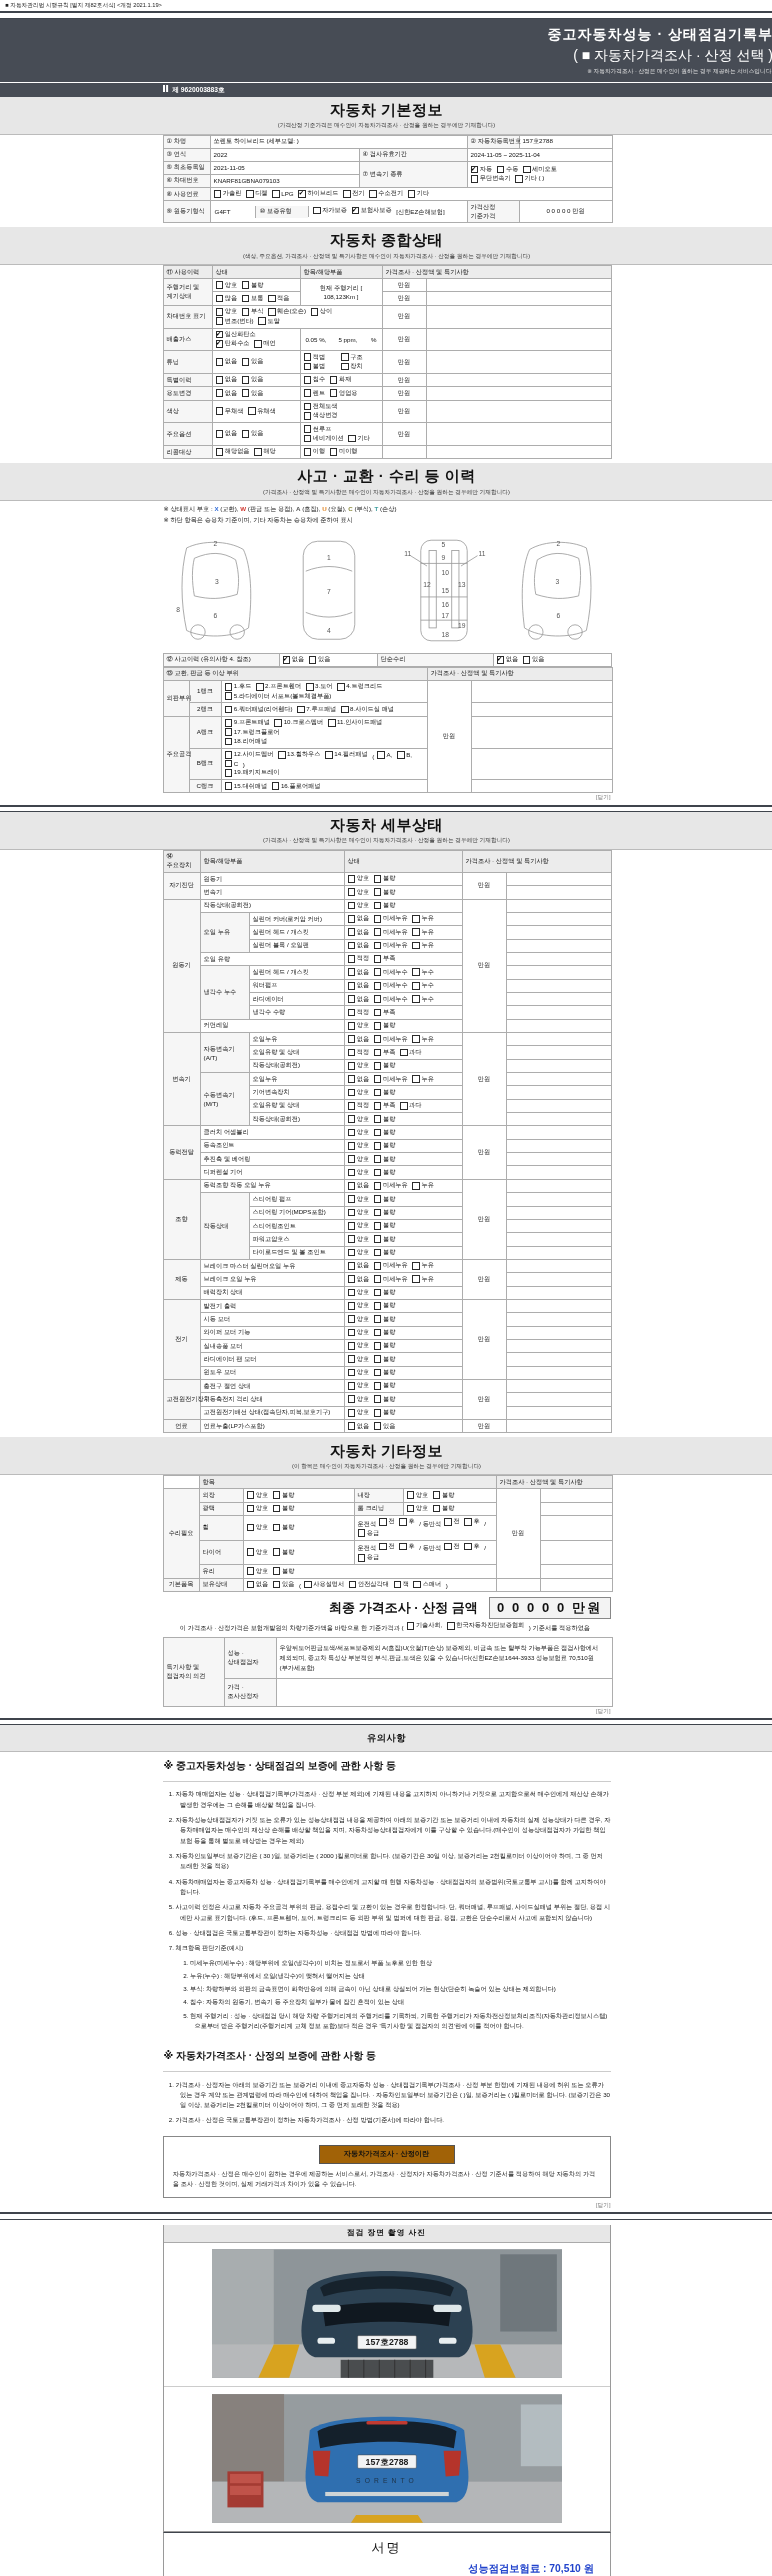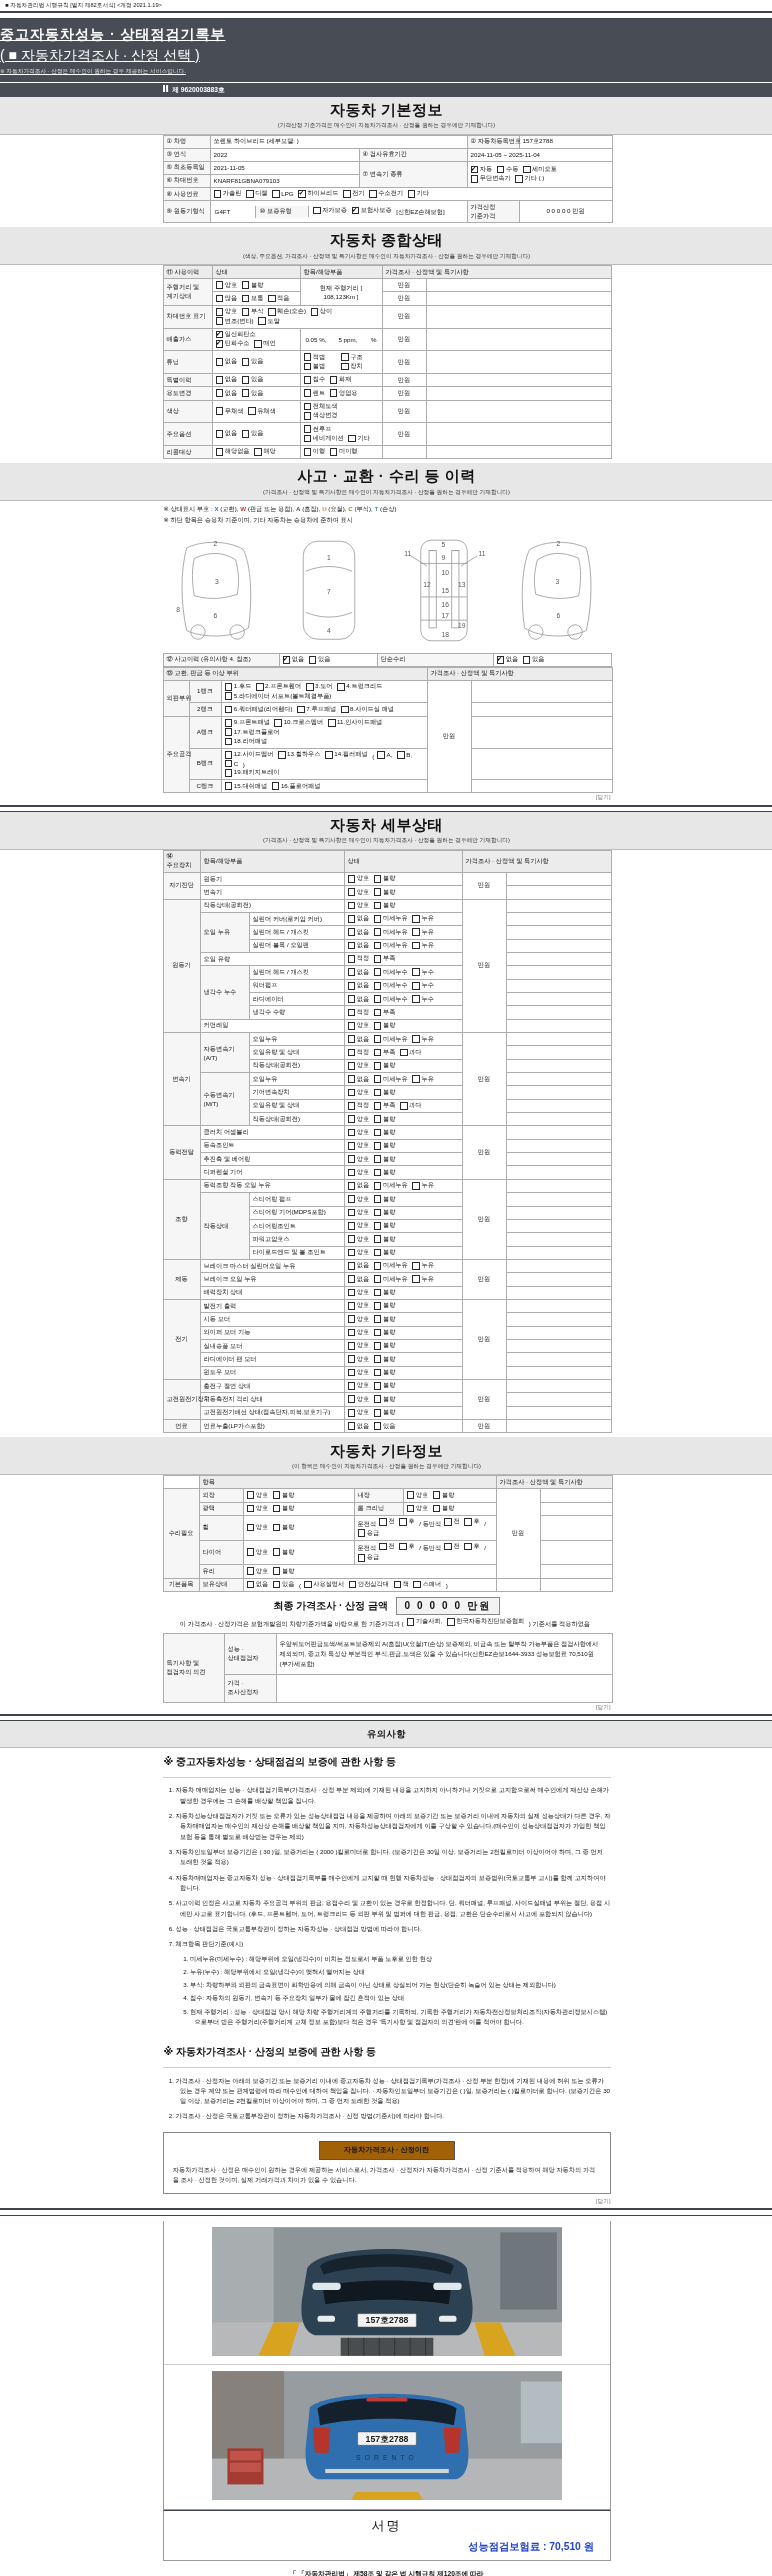--- a/index.html
+++ b/index.html
@@ -1,20 +1,20 @@
 <!DOCTYPE html>
 <html style="font-size:8.2px"><head>
 <meta charset="utf-8">
 <style>
   html,body{margin:0;padding:0;background:#fff;}
   body{width:773px;min-height:2576px;font-family:"Liberation Sans","DejaVu Sans",sans-serif;color:#111;}
   .topnote{font-size:5.7px;color:#222;padding:2.1px 5.2px 1px 5.2px;}
   .dbl{height:4.6px;border-top:2.1px solid #3f444c;border-bottom:1px solid #3f444c;background:#fff;}
   .band{background:#474c55;color:#fff;}
-  .titleband{padding:7.2px 0 6.2px 0;text-align:left;text-decoration:underline;}
+  .titleband{padding:7.2px 0 6.2px 0;text-align:right;}
   .titleband .t1{font-size:14px;font-weight:bold;letter-spacing:1px;}
   .titleband .t2{font-size:14px;margin-top:3.1px;}
   .titleband .t3{font-size:5.7px;color:#e3e3e3;margin-top:2.6px;}
   .docband{border-top:1px solid #fff;padding:2.6px 0;}
   .docband .in{width:448px;margin:0 auto;font-size:6.7px;font-weight:bold;}
   .docband .bars{display:inline-block;width:2.1px;height:6.2px;background:#fff;margin-right:1.5px;box-shadow:3.1px 0 0 #fff;}
   .docband .num{margin-left:6.2px;}
   .sech{background:#e7e7e7;text-align:center;padding:4.1px 0 3.6px 0;border-bottom:0.5px solid #bbb;}
   .sech .h1{font-size:15px;font-weight:bold;letter-spacing:0.5px;}
   .sech .h2{font-size:5.7px;color:#333;margin-top:2.1px;}
@@ -1303,21 +1303,21 @@
             </span><span class="opt">
               <span class="cb"></span>
               <span>스패너</span>
             </span><span class="pl">)</span></td>
       <td class="blank"></td>
       <td class="blank"></td>
     </tr>
   </tbody>
     </table>
 
-  <div style="text-align:center;padding:5.2px 0 2.1px 0;font-size:10px;font-weight:bold;">
+  <div style="text-align:right;padding:5.2px 0 2.1px 0;font-size:13px;font-weight:bold;">
     <span>최종 가격조사 · 산정 금액</span>
     &nbsp;&nbsp;<span class="pricebox">0 0 0 0 0 만원</span>
   </div>
   <div style="text-align:center;font-size:6.2px;padding-bottom:4.1px;"><span class="pl">이 가격조사 · 산정가격은 보험개발원의 차량기준가액을 바탕으로 한 기준가격과 (</span><span class="opt">
         <span class="cb"></span>
         <span>기술사회,</span>
       </span><span class="opt">
         <span class="cb"></span>
         <span>한국자동차진단보증협회</span>
       </span><span class="pl">) 기준서를 적용하였음</span></div>
@@ -1369,20 +1369,21 @@
   <div class="defbox">
     <div class="dt">자동차가격조사 · 산정이란</div>
     <div class="db">자동차가격조사 · 산정은 매수인이 원하는 경우에 제공하는 서비스로서, 가격조사 · 산정자가 자동차가격조사 · 산정 기준서를 적용하여 해당 자동차의 가격을 조사 · 산정한 것이며, 실제 거래가격과 차이가 있을 수 있습니다.</div>
   </div>
 </div>
 <div class="closeline"><span>[닫기]</span></div>
 <div class="dbl"></div>
 
 <div class="col" style="margin-top:5.2px">
   <div class="photosec">
+    <div class="photohead">점검 장면 촬영 사진</div>
     <div class="photocell">
       <svg width="350" height="129" viewBox="0 0 680 250">
         <rect x="0" y="0" width="680" height="250" fill="#8e9599"></rect>
         <rect x="0" y="0" width="120" height="190" fill="#a8adaf"></rect>
         <rect x="560" y="10" width="110" height="150" fill="#6f777c"></rect>
         <rect x="0" y="185" width="680" height="65" fill="#b6b8ba"></rect>
         <polygon points="120,185 170,185 150,250 90,250" fill="#d8a31f"></polygon>
         <polygon points="510,185 560,185 590,250 530,250" fill="#d8a31f"></polygon>
         <rect x="250" y="215" width="180" height="35" fill="#4a4d4f"></rect>
         <line x1="265" y1="215" x2="265" y2="250" stroke="#333" stroke-width="2"></line>

